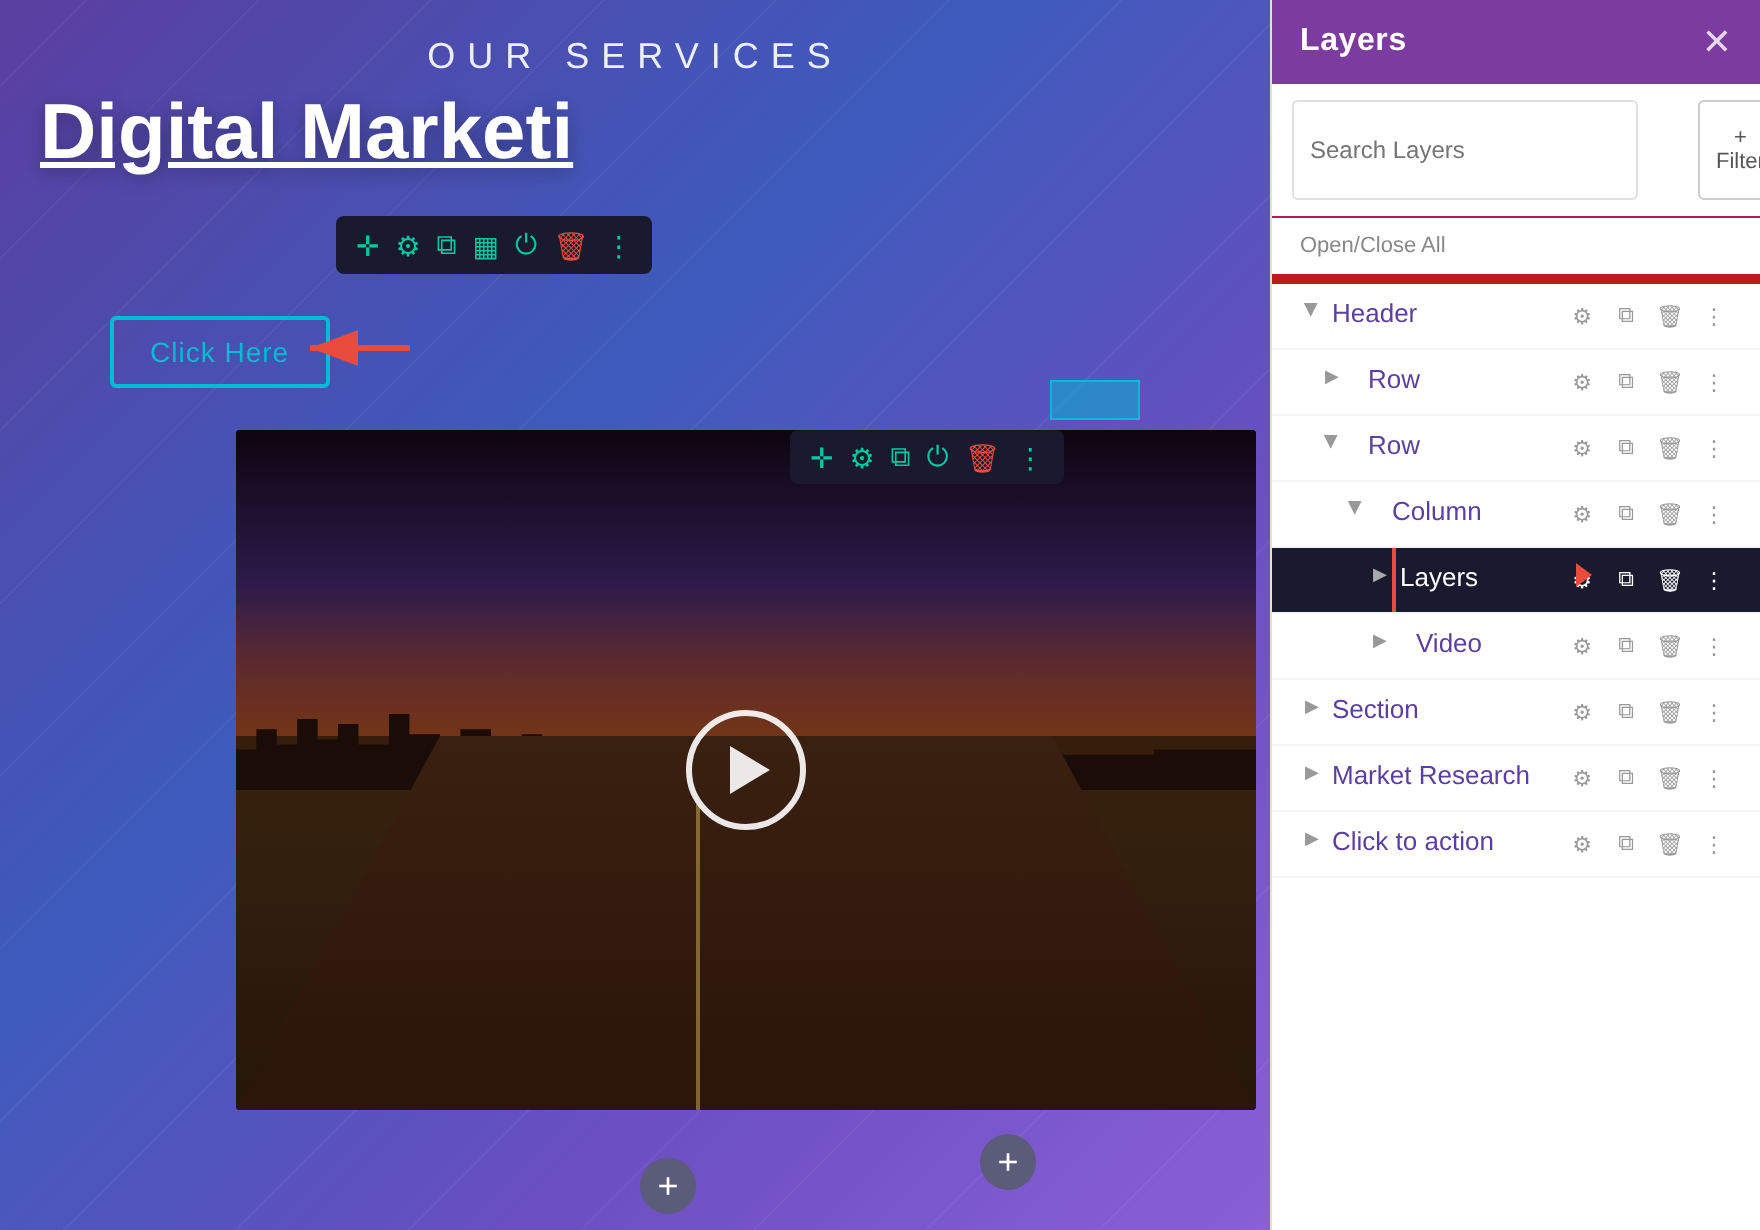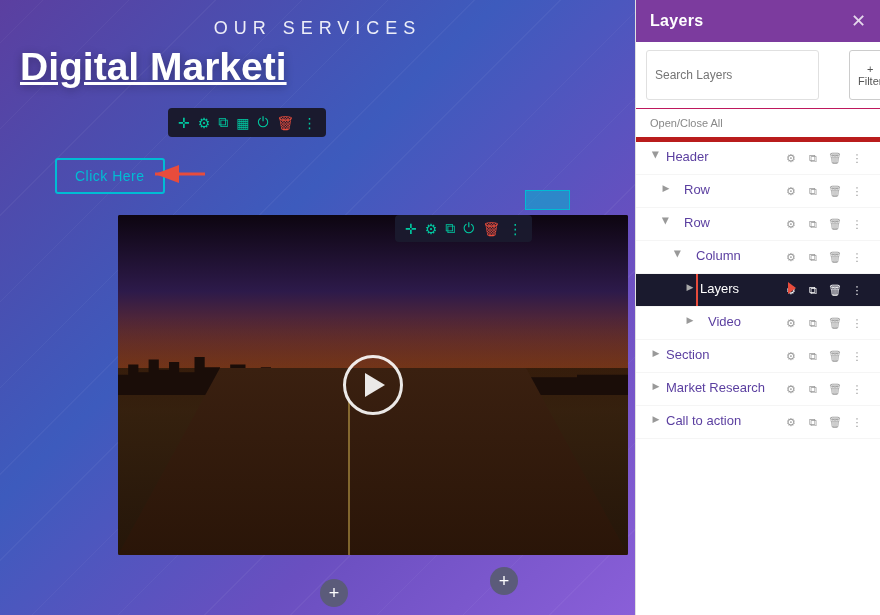--- a/index.html
+++ b/index.html
@@ -589,21 +589,21 @@
       <div class="layer-actions">
         <span class="layer-action-icon">⚙</span>
         <span class="layer-action-icon">⧉</span>
         <span class="layer-action-icon">🗑</span>
         <span class="layer-action-icon">⋮</span>
       </div>
     </div>
 
     <div class="layer-item">
       <div class="layer-chevron">▶</div>
-      <span class="layer-name">Call to action</span>
+      <span class="layer-name">Click to action</span>
       <div class="layer-actions">
         <span class="layer-action-icon">⚙</span>
         <span class="layer-action-icon">⧉</span>
         <span class="layer-action-icon">🗑</span>
         <span class="layer-action-icon">⋮</span>
       </div>
     </div>
 
   </div>
 </div>

